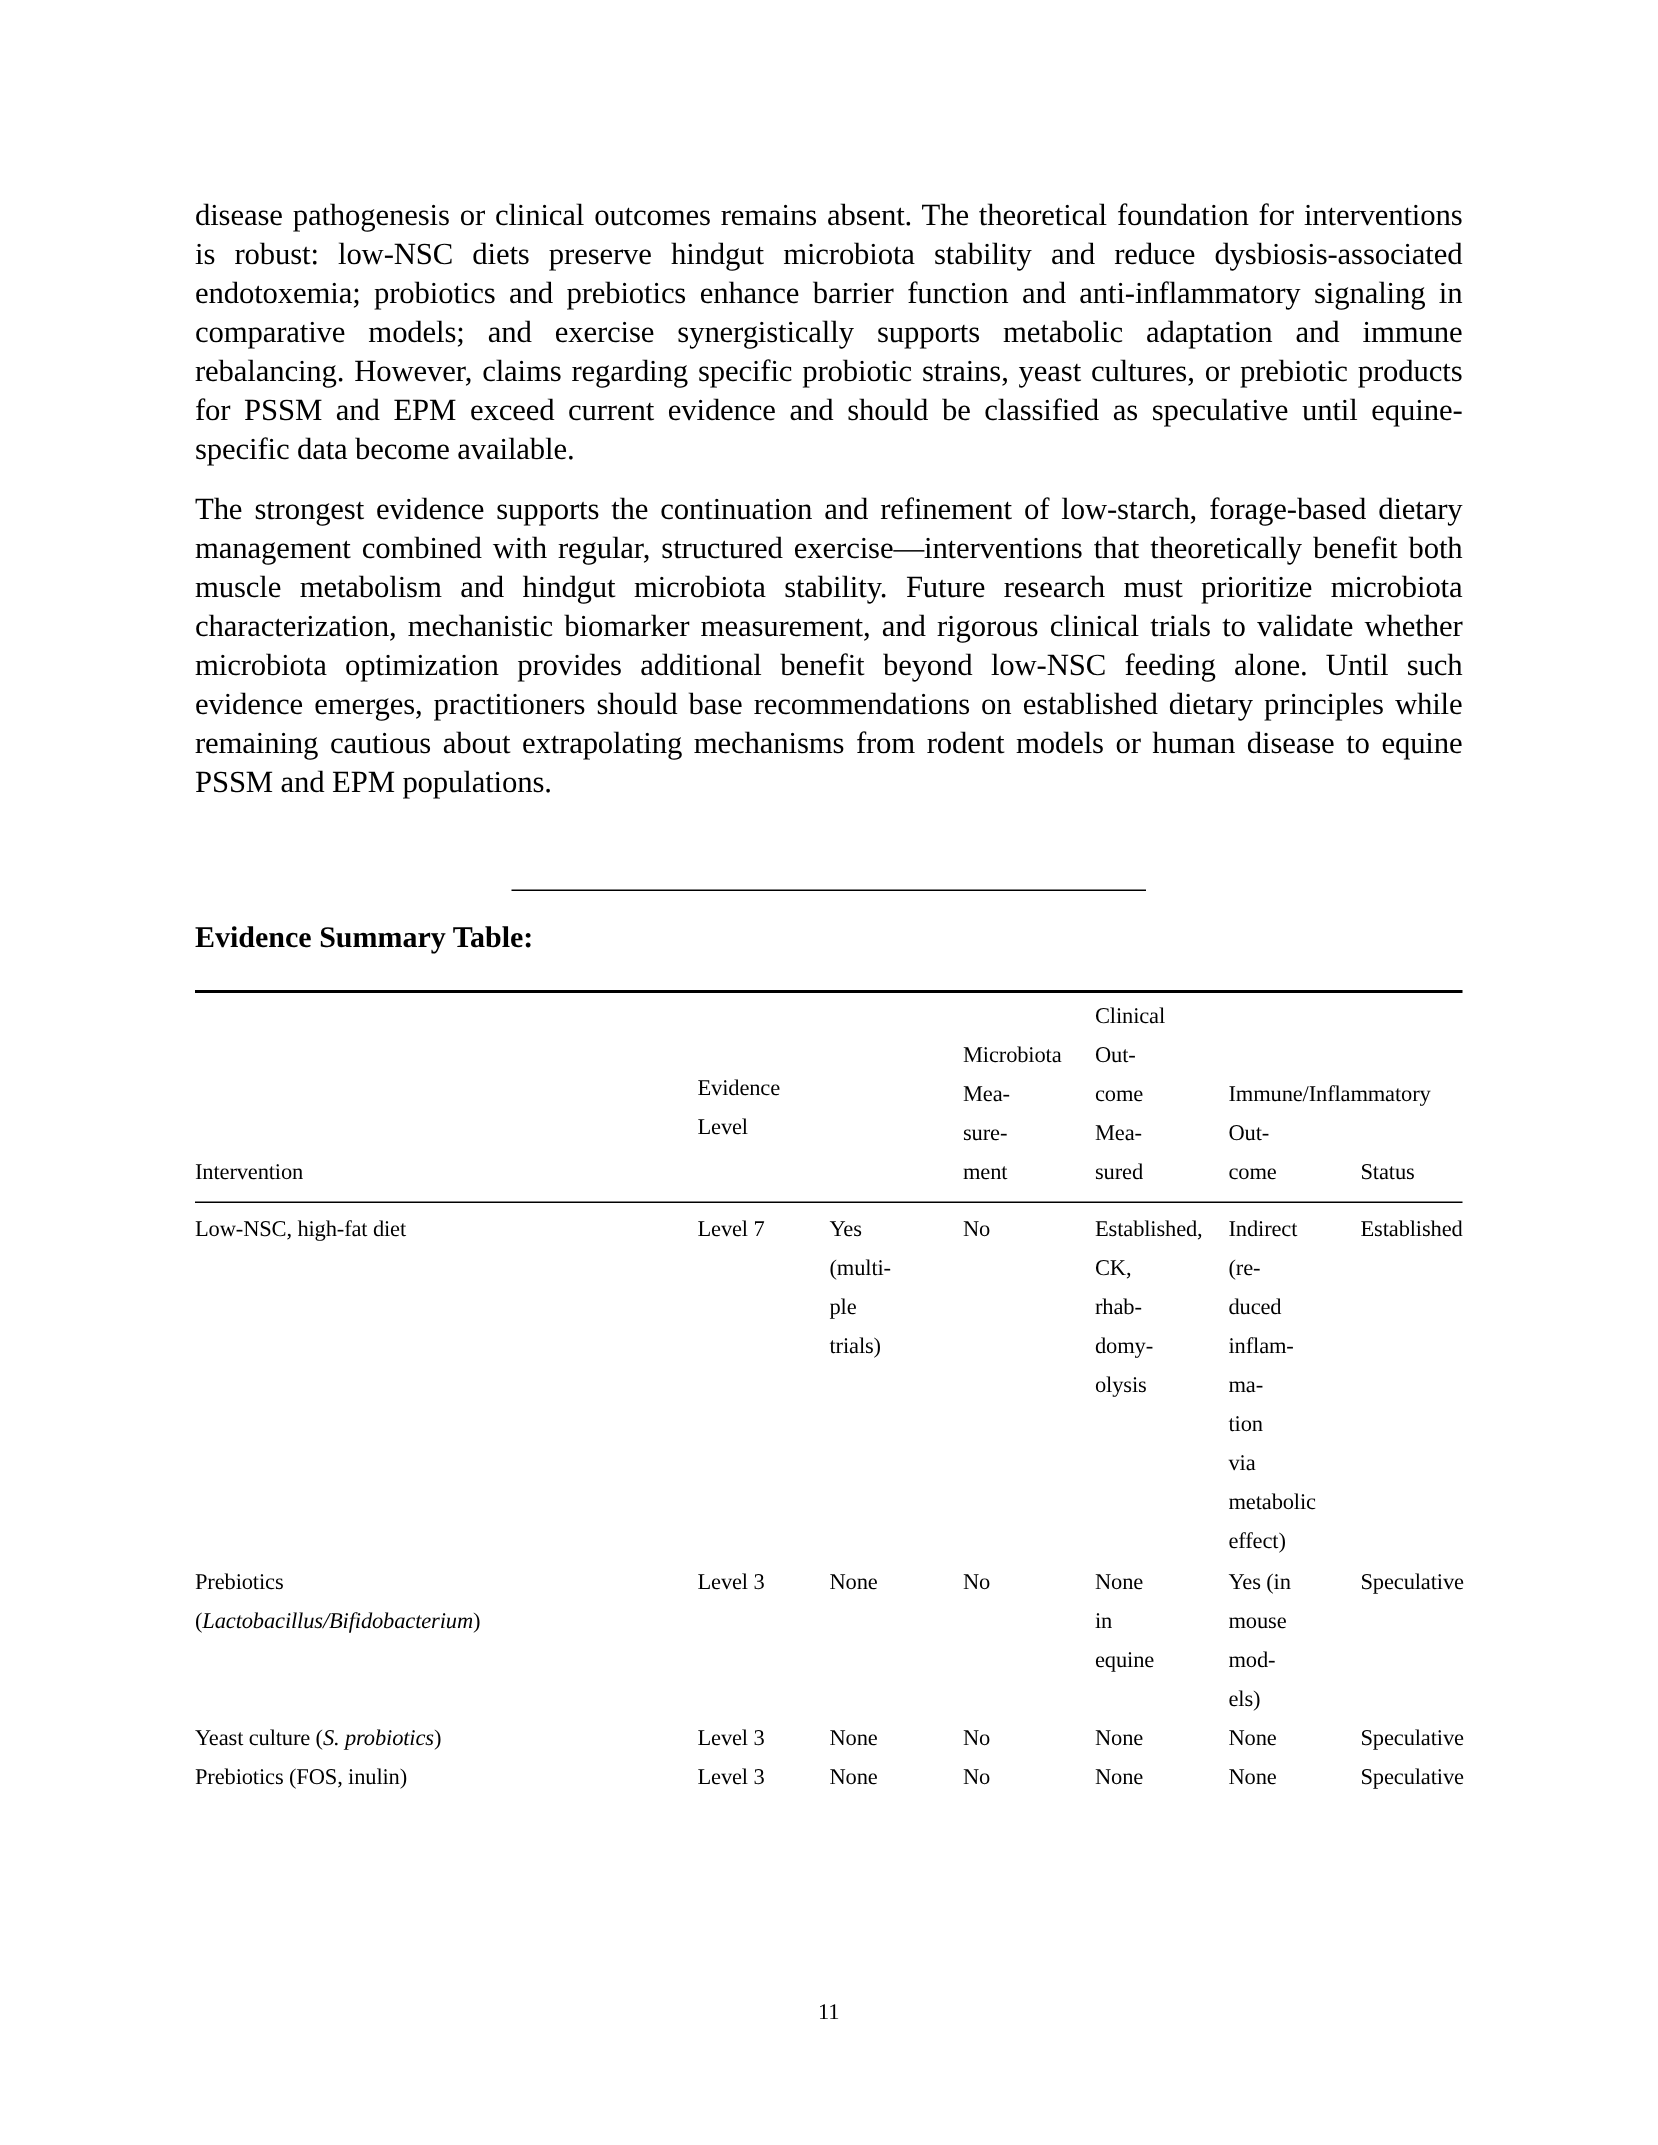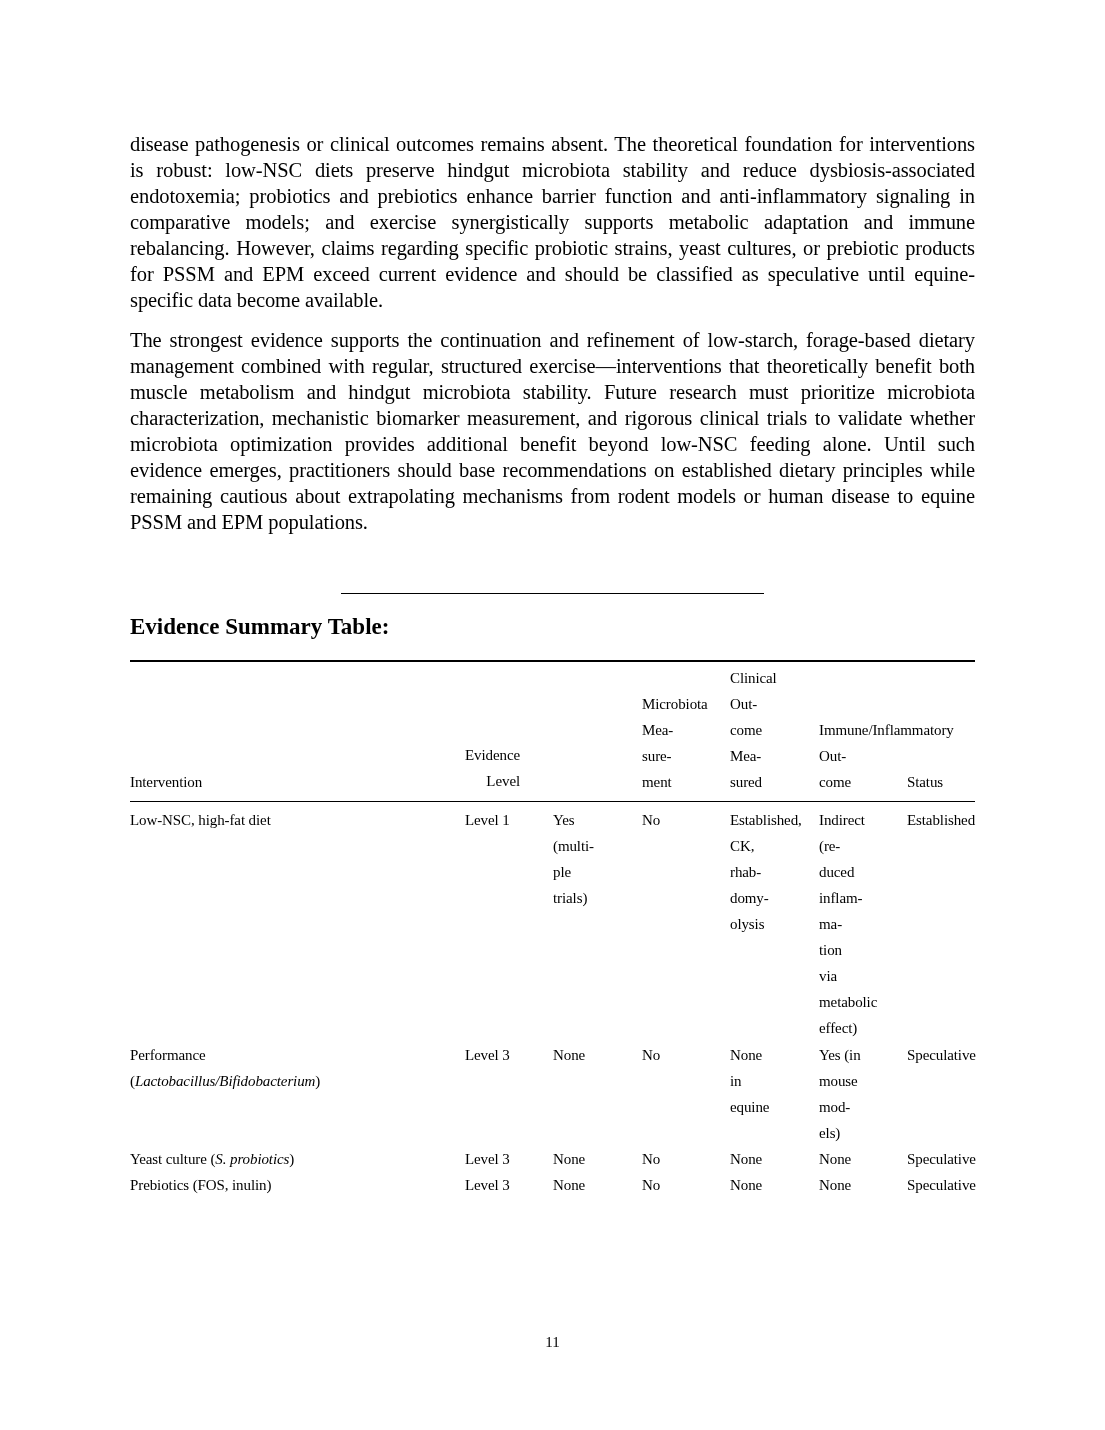--- a/index.html
+++ b/index.html
@@ -13,21 +13,21 @@
       position: absolute; left: 130px; width: 845px;
       font-family: "Liberation Serif", serif; font-size: 20.5px; line-height: 26px;
       text-align: justify; margin: 0;
       letter-spacing: -0.1px;
     }
     .p1 { top: 131px; }
     .p2 { top: 327px; }
     .rule-short { position: absolute; left: 341px; top: 593px; width: 423px; height: 0; border-top: 1px solid #000; }
     .table-title {
       position: absolute; left: 130px; top: 614px; font-family: "Liberation Serif", serif;
-      font-weight: bold; font-size: 23px; margin: 0;
+      font-weight: bold; font-size: 20px; margin: 0;
     }
     .toprule { position: absolute; left: 130px; top: 660px; width: 845px; border-top: 2px solid #000; }
     .midrule { position: absolute; left: 130px; top: 801px; width: 845px; border-top: 1px solid #000; }
     .cell {
       position: absolute; font-family: "Liberation Serif", serif; font-size: 15px; line-height: 26px;
       white-space: pre; letter-spacing: -0.1px;
     }
     .it { font-style: italic; }
     .pagenum {
       position: absolute; left: 0; width: 1105px; top: 1334px; text-align: center;
@@ -42,41 +42,41 @@
   <p class="para p1">disease pathogenesis or clinical outcomes remains absent. The theoretical foundation for interventions is robust: low-NSC diets preserve hindgut microbiota stability and reduce dysbiosis-associated endotoxemia; probiotics and prebiotics enhance barrier function and anti-inflammatory signaling in comparative models; and exercise synergistically supports metabolic adaptation and immune rebalancing. However, claims regarding specific probiotic strains, yeast cultures, or prebiotic products for PSSM and EPM exceed current evidence and should be classified as speculative until equine-specific data become available.</p>
   <p class="para p2">The strongest evidence supports the continuation and refinement of low-starch, forage-based dietary management combined with regular, structured exercise—interventions that theoretically benefit both muscle metabolism and hindgut microbiota stability. Future research must prioritize microbiota characterization, mechanistic biomarker measurement, and rigorous clinical trials to validate whether microbiota optimization provides additional benefit beyond low-NSC feeding alone. Until such evidence emerges, practitioners should base recommendations on established dietary principles while remaining cautious about extrapolating mechanisms from rodent models or human disease to equine PSSM and EPM populations.</p>
 
   <div class="rule-short"></div>
 
   <p class="table-title">Evidence Summary Table:</p>
 
   <div class="toprule"></div>
 
   <div class="cell" style="left:130px; top:769px;">Intervention</div>
-  <div class="cell" style="left:465px; top:742px;text-align:right;">Evidence
+  <div class="cell" style="left:465px; top:713px;">Evidence
 Level</div>
   <div class="cell" style="left:642px; top:691px;">Microbiota
 Mea-
 sure-
 ment</div>
   <div class="cell" style="left:730px; top:665px;">Clinical
 Out-
 come
 Mea-
 sured</div>
   <div class="cell" style="left:819px; top:717px;">Immune/Inflammatory
 Out-
 come</div>
   <div class="cell" style="left:907px; top:769px;">Status</div>
 
   <div class="midrule"></div>
 
   <div>
     <div class="cell" style="left:130px; top:807px;">Low-NSC, high-fat diet</div>
-    <div class="cell" style="left:465px; top:807px;">Level 1</div>
+    <div class="cell" style="left:465px; top:807px;">Level 7</div>
     <div class="cell" style="left:553px; top:807px;">Yes
 (multi-
 ple
 trials)</div>
     <div class="cell" style="left:642px; top:807px;">No</div>
     <div class="cell" style="left:730px; top:807px;">Established,
 CK,
 rhab-
 domy-
 olysis</div>
@@ -86,21 +86,21 @@
 inflam-
 ma-
 tion
 via
 metabolic
 effect)</div>
     <div class="cell" style="left:907px; top:807px;">Established</div>
   </div>
 
   <div>
-    <div class="cell" style="left:130px; top:1042px;"><span>Performance</span><br>(<span class="it">Lactobacillus/Bifidobacterium</span>)</div>
+    <div class="cell" style="left:130px; top:1042px;"><span>Prebiotics</span><br>(<span class="it">Lactobacillus/Bifidobacterium</span>)</div>
     <div class="cell" style="left:465px; top:1042px;">Level 3</div>
     <div class="cell" style="left:553px; top:1042px;">None</div>
     <div class="cell" style="left:642px; top:1042px;">No</div>
     <div class="cell" style="left:730px; top:1042px;">None
 in
 equine</div>
     <div class="cell" style="left:819px; top:1042px;">Yes (in
 mouse
 mod-
 els)</div>

